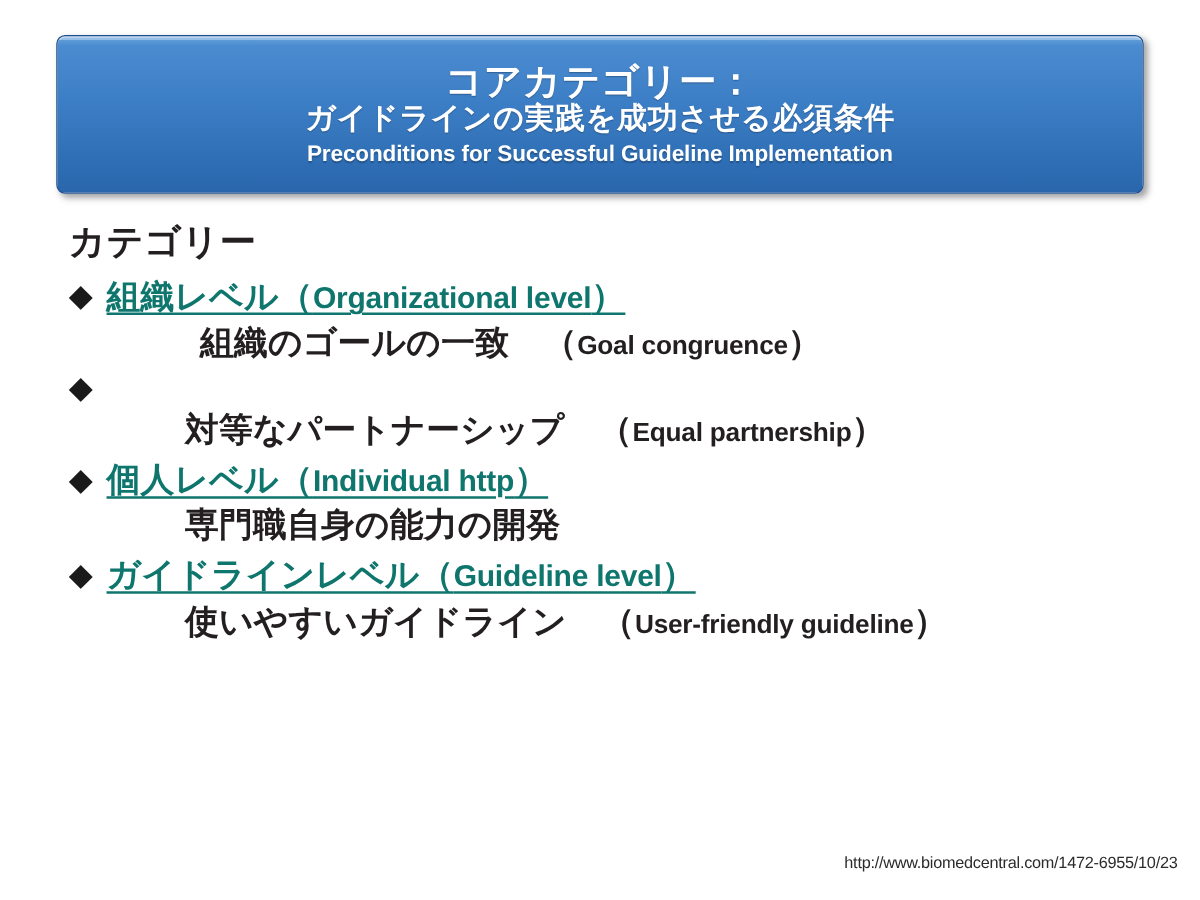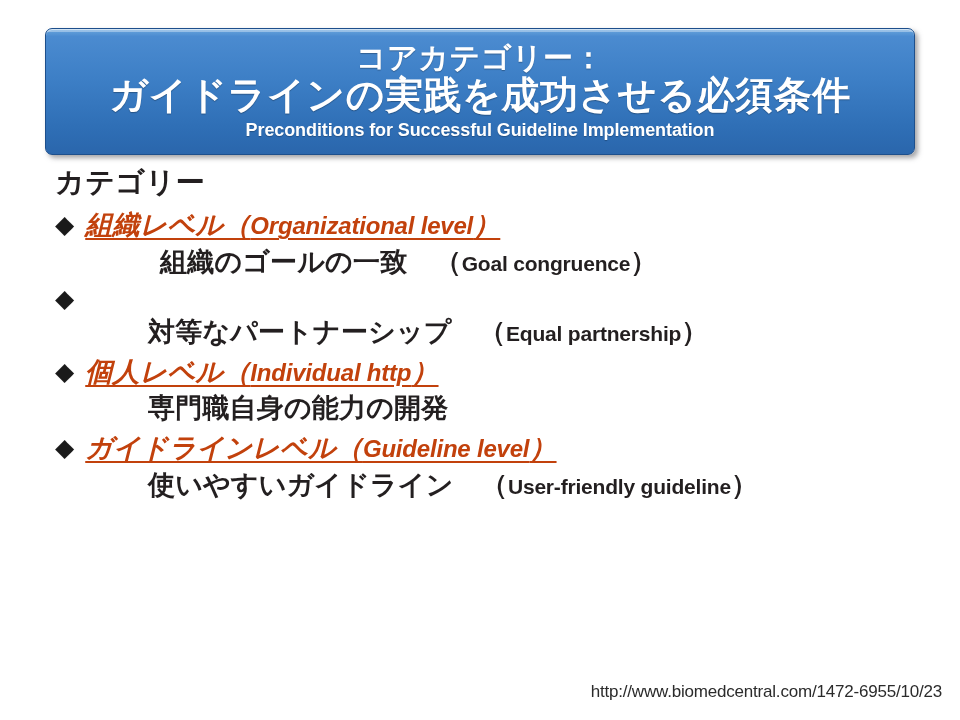--- a/index.html
+++ b/index.html
@@ -59,21 +59,21 @@
     color: #ffffff;
     font-size: 30px;
     font-weight: bold;
     line-height: 1.04;
     letter-spacing: 0.5px;
     text-shadow: 0 1px 1px rgba(0,0,0,0.28);
     white-space: nowrap;
   }
   .title-line-jp2 {
     color: #ffffff;
-    font-size: 38px;
+    font-size: 24px;
     font-weight: bold;
     line-height: 1.12;
     letter-spacing: 0.5px;
     text-shadow: 0 1px 1px rgba(0,0,0,0.28);
     white-space: nowrap;
     margin-top: 1px;
   }
   .title-line-en {
     color: #ffffff;
     font-size: 18px;
@@ -82,21 +82,21 @@
     letter-spacing: -0.1px;
     text-shadow: 0 1px 1px rgba(0,0,0,0.25);
     white-space: nowrap;
     margin-top: 5px;
   }
 
   
   .body-area {
     position: absolute;
     left: 0;
-    top: 166px;
+    top: 178px;
     width: 960px;
     color: #231f20;
   }
 
   .section-heading {
     font-size: 29px;
     font-weight: bold;
     color: #231f20;
     margin: 0 0 11px 55px;
     line-height: 1.15;
@@ -119,27 +119,26 @@
     line-height: 1;
     color: #1a1a1a;
     margin-right: 11px;
     flex: 0 0 auto;
     position: relative;
     top: -1px;
   }
   .bullet-heading {
     font-size: 27px;
     font-weight: bold;
-    color: #c2410c;
+    color: #0f766e;
     text-decoration: underline;
     text-underline-offset: 4px;
     text-decoration-thickness: 2px;
     white-space: nowrap;
     letter-spacing: 0.2px;
-    font-style: italic;
   }
   .bullet-heading .en {
     font-size: 24px;
     letter-spacing: -0.2px;
   }
 
   .sub-line {
     font-size: 27px;
     font-weight: bold;
     color: #231f20;
@@ -165,21 +164,21 @@
   .group-3 .sub-line.indent-3 { margin-top: 6px; font-size: 21px; }
   .group-4 { margin-top: 5px; }
   .group-4 .sub-line { margin-top: 5px; }
 
   
   .footer-url {
     position: absolute;
     right: 18px;
     top: 682px;
     font-family: "Liberation Sans", "DejaVu Sans", sans-serif;
-    font-size: 17px;
+    font-size: 13px;
     font-weight: normal;
     color: #2b2b2b;
     letter-spacing: -0.2px;
     white-space: nowrap;
   }
 </style>
 </head>
 <body>
 
 <div class="slide">

